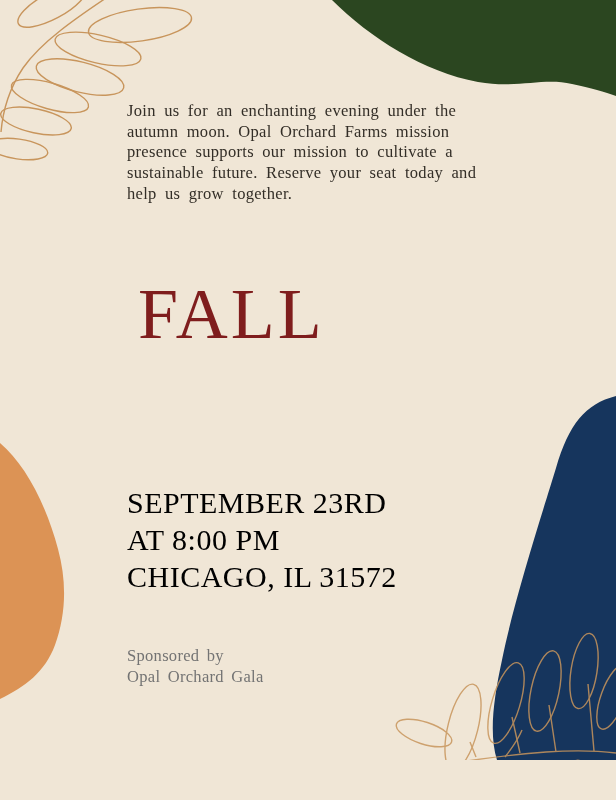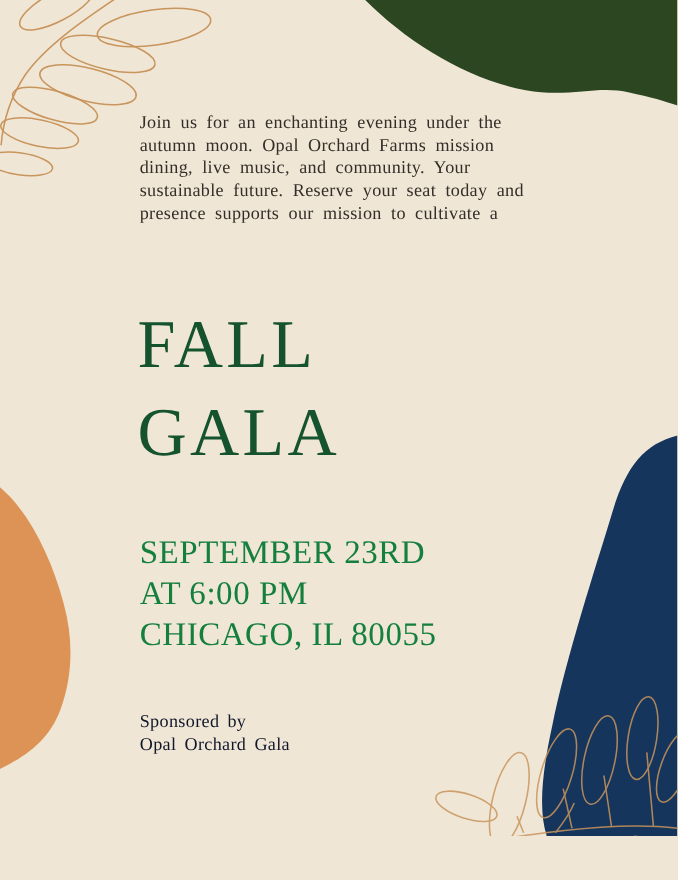--- a/index.html
+++ b/index.html
@@ -12,33 +12,33 @@
   }
   .deco{position:absolute;inset:0;width:616px;height:800px;display:block;}
   .textlayer{position:absolute;inset:0;z-index:2;}
   .intro{
     position:absolute;left:127px;top:101px;width:380px;
     font-size:16.5px;line-height:20.7px;
     color:#332e27;letter-spacing:0.3px;word-spacing:4px;
   }
   .intro .line{white-space:nowrap;}
   .title{
-    position:absolute;left:125px;top:274px;
-    font-size:62px;line-height:80px;
-    color:#14532d;letter-spacing:3px;
+    position:absolute;left:138px;top:274px;
+    font-size:72px;line-height:80px;
+    color:#7f1d1d;letter-spacing:3px;
   }
   .details{
     position:absolute;left:127px;top:484px;
     font-size:30px;line-height:37px;
-    color:#15803d;letter-spacing:0.5px;
+    color:#000000;letter-spacing:0.5px;
   }
   .sponsor{
     position:absolute;left:127px;top:645px;
     font-size:16.5px;line-height:21px;
-    color:#0f172a;letter-spacing:0.3px;word-spacing:3px;
+    color:#737373;letter-spacing:0.3px;word-spacing:3px;
   }
 </style>
 </head>
 <body>
 
 <div class="flyer">
 
   <svg class="deco" viewBox="0 0 616 800" xmlns="http://www.w3.org/2000/svg">
 
     <path d="M332,0 C370,38 424,72 478,82 C518,89 543,77 572,84 C591,88 605,92 616,96 L616,0 Z" fill="#2B4620"></path>
@@ -74,34 +74,33 @@
       <ellipse cx="492" cy="787" rx="30" ry="11" transform="rotate(-52 492 787)"></ellipse>
       <ellipse cx="566" cy="785" rx="28" ry="10" transform="rotate(-60 566 785)"></ellipse>
     </g>
   </svg>
 
   <div class="textlayer">
 
     <div class="intro">
       <div class="line">Join us for an enchanting evening under the</div>
       <div class="line">autumn moon. Opal Orchard Farms mission</div>
-      <div class="line">dining, live music, and community. Your</div>
+      <div class="line">presence supports our mission to cultivate a</div>
       <div class="line">sustainable future. Reserve your seat today and</div>
-      <div class="line">presence supports our mission to cultivate a</div>
+      <div class="line">help us grow together.</div>
     </div>
 
     <div class="title">
       <div>FALL</div>
-      <div>GALA</div>
     </div>
 
     <div class="details">
       <div>SEPTEMBER 23RD</div>
-      <div>AT 6:00 PM</div>
-      <div>CHICAGO, IL 80055</div>
+      <div>AT 8:00 PM</div>
+      <div>CHICAGO, IL 31572</div>
     </div>
 
     <div class="sponsor">
       <div>Sponsored by</div>
       <div>Opal Orchard Gala</div>
     </div>
 
   </div>
 </div>
 

